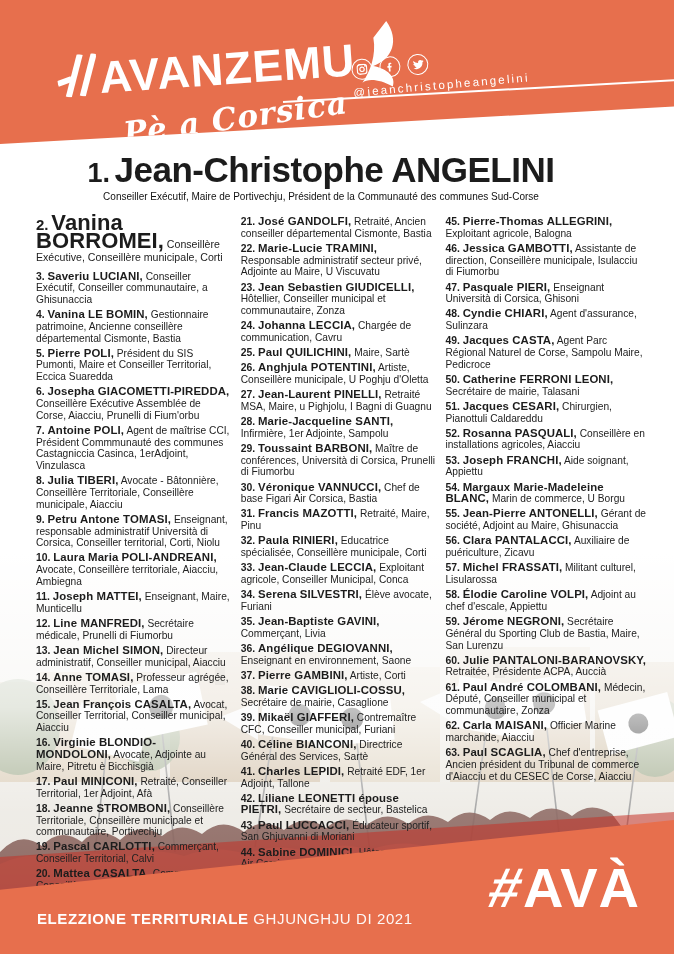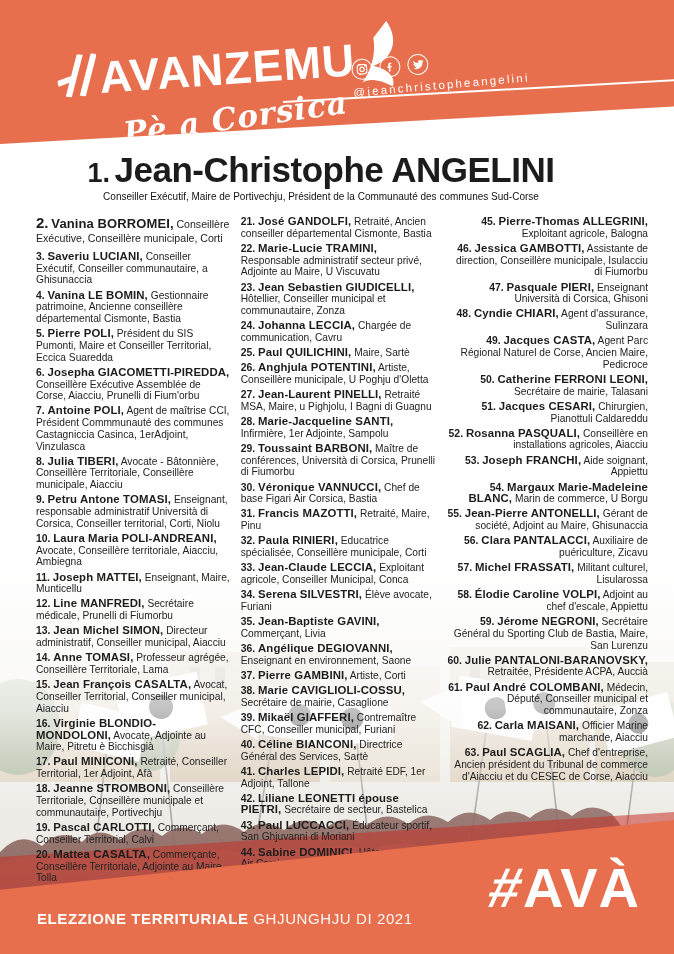--- a/index.html
+++ b/index.html
@@ -53,28 +53,28 @@
   .lead-line{white-space:nowrap;}
   .lead-num{font-size:27px;font-weight:700;}
   .lead-name{font-size:35px;font-weight:700;letter-spacing:-0.5px;}
   .lead-sub{font-size:10px;margin-top:1px;color:#111;}
   
   .list{
     position:absolute;left:36px;top:216px;width:612px;height:625px;
     display:flex;gap:10px;z-index:3;
   }
   .col{width:198px;}
-  .col:last-child{width:206px;text-align:right;}
+  .col:last-child{width:206px;}
   .entry{margin:0 0 3.5px 0;font-size:10.2px;line-height:11.7px;}
   .entry .num{font-weight:700;font-size:10.4px;}
   .entry .nm{font-weight:700;font-size:11.4px;letter-spacing:0.1px;}
   .entry .ds{font-weight:400;color:#222;}
   .entry.featured{margin-bottom:6px;}
   .entry.featured .num{font-size:15px;}
-  .entry.featured .nm{font-size:13px;}
+  .entry.featured .nm{font-size:22px;}
   .entry.featured .ds{font-size:10.6px;}
   .entry.featured{line-height:13.5px;}
   
   .photo{position:absolute;left:0;top:552px;width:674px;height:345px;z-index:0;}
   
   .redband{
     position:absolute;left:0;top:812px;width:674px;height:100px;
     background:rgba(196,50,39,0.55);
     clip-path:polygon(0 45%,100% 0,100% 100%,0 100%);
     z-index:1;
@@ -287,21 +287,21 @@
       <p class="entry"><span class="num">41.</span> <span class="nm">Charles LEPIDI,</span> <span class="ds">Retraité EDF, 1er Adjoint, Tallone</span></p>
       <p class="entry"><span class="num">42.</span> <span class="nm">Liliane LEONETTI épouse PIETRI,</span> <span class="ds">Secrétaire de secteur, Bastelica</span></p>
       <p class="entry"><span class="num">43.</span> <span class="nm">Paul LUCCACCI,</span> <span class="ds">Éducateur sportif, San Ghjuvanni di Moriani</span></p>
       <p class="entry"><span class="num">44.</span> <span class="nm">Sabine DOMINICI,</span> <span class="ds">Hôtesse de l'air Air Corsica, Patrimoniu</span></p>
     </div>
   <div class="col">
       <p class="entry"><span class="num">45.</span> <span class="nm">Pierre-Thomas ALLEGRINI,</span> <span class="ds">Exploitant agricole, Balogna</span></p>
       <p class="entry"><span class="num">46.</span> <span class="nm">Jessica GAMBOTTI,</span> <span class="ds">Assistante de direction, Conseillère municipale, Isulacciu di Fiumorbu</span></p>
       <p class="entry"><span class="num">47.</span> <span class="nm">Pasquale PIERI,</span> <span class="ds">Enseignant Università di Corsica, Ghisoni</span></p>
       <p class="entry"><span class="num">48.</span> <span class="nm">Cyndie CHIARI,</span> <span class="ds">Agent d'assurance, Sulinzara</span></p>
-      <p class="entry"><span class="num">49.</span> <span class="nm">Jacques CASTA,</span> <span class="ds">Agent Parc Régional Naturel de Corse, Ancien Maire, Pedicroce</span></p>
+      <p class="entry"><span class="num">49.</span> <span class="nm">Jacques CASTA,</span> <span class="ds">Agent Parc Régional Naturel de Corse, Sampolu Maire, Pedicroce</span></p>
       <p class="entry"><span class="num">50.</span> <span class="nm">Catherine FERRONI LEONI,</span> <span class="ds">Secrétaire de mairie, Talasani</span></p>
       <p class="entry"><span class="num">51.</span> <span class="nm">Jacques CESARI,</span> <span class="ds">Chirurgien, Pianottuli Caldareddu</span></p>
       <p class="entry"><span class="num">52.</span> <span class="nm">Rosanna PASQUALI,</span> <span class="ds">Conseillère en installations agricoles, Aiacciu</span></p>
       <p class="entry"><span class="num">53.</span> <span class="nm">Joseph FRANCHI,</span> <span class="ds">Aide soignant, Appiettu</span></p>
       <p class="entry"><span class="num">54.</span> <span class="nm">Margaux Marie-Madeleine BLANC,</span> <span class="ds">Marin de commerce, U Borgu</span></p>
       <p class="entry"><span class="num">55.</span> <span class="nm">Jean-Pierre ANTONELLI,</span> <span class="ds">Gérant de société, Adjoint au Maire, Ghisunaccia</span></p>
       <p class="entry"><span class="num">56.</span> <span class="nm">Clara PANTALACCI,</span> <span class="ds">Auxiliaire de puériculture, Zicavu</span></p>
       <p class="entry"><span class="num">57.</span> <span class="nm">Michel FRASSATI,</span> <span class="ds">Militant culturel, Lisularossa</span></p>
       <p class="entry"><span class="num">58.</span> <span class="nm">Élodie Caroline VOLPI,</span> <span class="ds">Adjoint au chef d'escale, Appiettu</span></p>
       <p class="entry"><span class="num">59.</span> <span class="nm">Jérome NEGRONI,</span> <span class="ds">Secrétaire Général du Sporting Club de Bastia, Maire, San Lurenzu</span></p>

